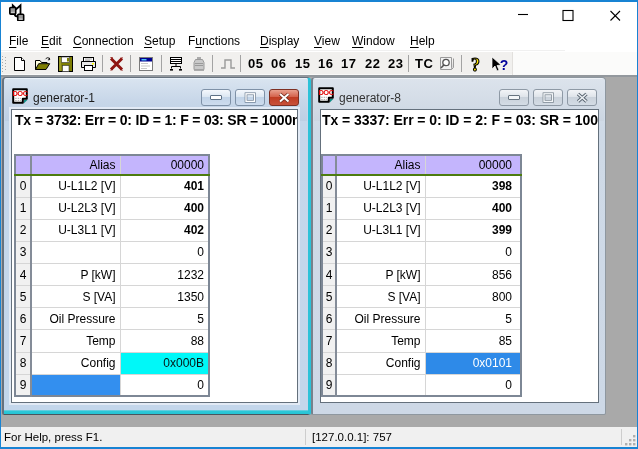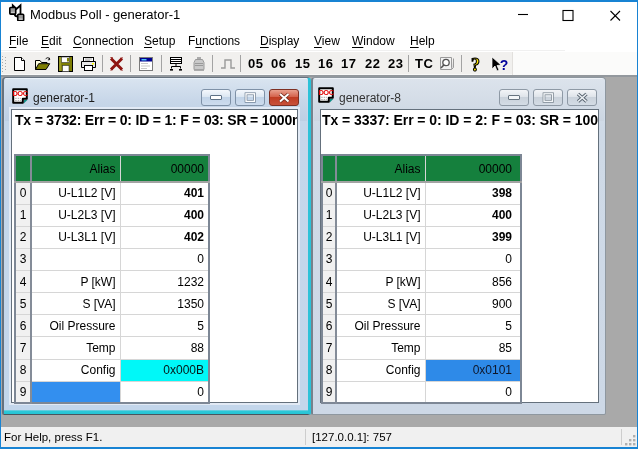--- a/index.html
+++ b/index.html
@@ -41,21 +41,21 @@
  border:1px solid #8E979F;border-left:2px solid #77818C;box-shadow:inset 0 1px 0 #EDF1F6}
 #w2 .cap{background:linear-gradient(180deg,#DCE3EC 0%,#CCD6E2 100%)}
 
 .cbtn{position:absolute;top:10px;width:30px;height:17px;border-radius:3px}
 .cbtn.b1{background:linear-gradient(180deg,#F4F8FC 0%,#DCE7F2 45%,#C2D4E8 50%,#CDDCEE 100%);border:1px solid #7E91A7}
 .cbtn.bx{background:linear-gradient(180deg,#E9A08E 0%,#D4624C 45%,#C03C22 50%,#C8513A 100%);border:1px solid #7E3023}
 .cbtn.g1{background:linear-gradient(180deg,#F2F4F7 0%,#DFE4EA 45%,#CAD2DB 50%,#D4DCE5 100%);border:1px solid #8E99A5}
 
 table{border-collapse:collapse;table-layout:fixed;background:#fff;font-size:12px}
 td,th{border:1px solid #D6D6D6;padding:0 4px 0 0;overflow:hidden;white-space:nowrap;font-weight:normal;height:22.15px;text-align:right;color:#000}
-tr.hdr td{height:27px;background:#15803d;border-bottom:2px solid #a3a3a3}
+tr.hdr td{height:20px;background:#c4b5fd;border-bottom:2px solid #4d7c0f}
 td.rn{background:#F1F1F1;text-align:center;padding:0;border-right:2px solid #848C98}
 table{border:2px solid #7D8795}
 td.b{font-weight:bold}
 #t2 td:nth-child(3){padding-right:8px}
 
 #status{position:absolute;left:1px;top:427px;width:636px;height:20px;background:#F0F0F0}
 #status .st{position:absolute;top:4px;font-size:11.5px;color:#000}
 .ssep{position:absolute;top:2px;width:1px;height:16px;background:#CDCDCD}
 #botborder{position:absolute;left:0;top:447px;width:638px;height:2px;background:#1883D3}
 </style></head><body>
@@ -63,21 +63,20 @@
 
 <div id="titlebar">
   <svg class="abs" style="left:7px;top:1px" width="18" height="18" viewBox="0 0 17 17">
     <path d="M6.5 6 V11 a1.5 1.5 0 0 0 1.5 1.5 H9.5" fill="none" stroke="#000" stroke-width="1.7"></path>
     <path d="M4.5 4.5 L4.5 2.2 L8 5.6 L11.8 2.2 L11.8 11" fill="none" stroke="#000" stroke-width="1.7"></path>
     <rect x="1.7" y="4.2" width="5.6" height="6.3" rx="0.8" fill="#999" stroke="#000" stroke-width="1.5"></rect>
     <rect x="9.2" y="10.7" width="5.6" height="6" rx="0.8" fill="#999" stroke="#000" stroke-width="1.5"></rect>
     <rect x="2.8" y="8.3" width="3.4" height="1.2" fill="#C9C9C9"></rect>
     <rect x="10.3" y="14.6" width="3.4" height="1.2" fill="#C9C9C9"></rect>
   </svg>
-  <span id="title">Modbus Poll - generator-1</span>
   <svg class="capglyph" style="left:516px;top:0" width="105" height="28" viewBox="0 0 105 28">
     <line x1="1" y1="12.5" x2="11" y2="12.5" stroke="#000" stroke-width="1.1"></line>
     <rect x="46" y="8.5" width="10" height="10" fill="none" stroke="#000" stroke-width="1.1"></rect>
     <line x1="93.5" y1="9" x2="103" y2="18.5" stroke="#000" stroke-width="1.1"></line>
     <line x1="103" y1="9" x2="93.5" y2="18.5" stroke="#000" stroke-width="1.1"></line>
   </svg>
 </div>
 
 <div id="menubar">
   <span style="left:8px"><u>F</u>ile</span>
@@ -343,36 +342,36 @@
               <td>0</td>
             </tr>
         <tr>
               <td class="rn">4</td>
               <td>P [kW]</td>
               <td>856</td>
             </tr>
         <tr>
               <td class="rn">5</td>
               <td>S [VA]</td>
-              <td>900</td>
+              <td>800</td>
             </tr>
         <tr>
               <td class="rn">6</td>
               <td>Oil Pressure</td>
               <td>5</td>
             </tr>
         <tr>
               <td class="rn">7</td>
               <td>Temp</td>
               <td>85</td>
             </tr>
         <tr>
               <td class="rn">8</td>
               <td>Config</td>
-              <td style="background:#2E8AE8;color:#0f172a">0x0101</td>
+              <td style="background:#2E8AE8;color:#ffffff">0x0101</td>
             </tr>
         <tr>
               <td class="rn">9</td>
               <td></td>
               <td>0</td>
             </tr>
       </tbody>
         </table>
     </div>
   </div>

